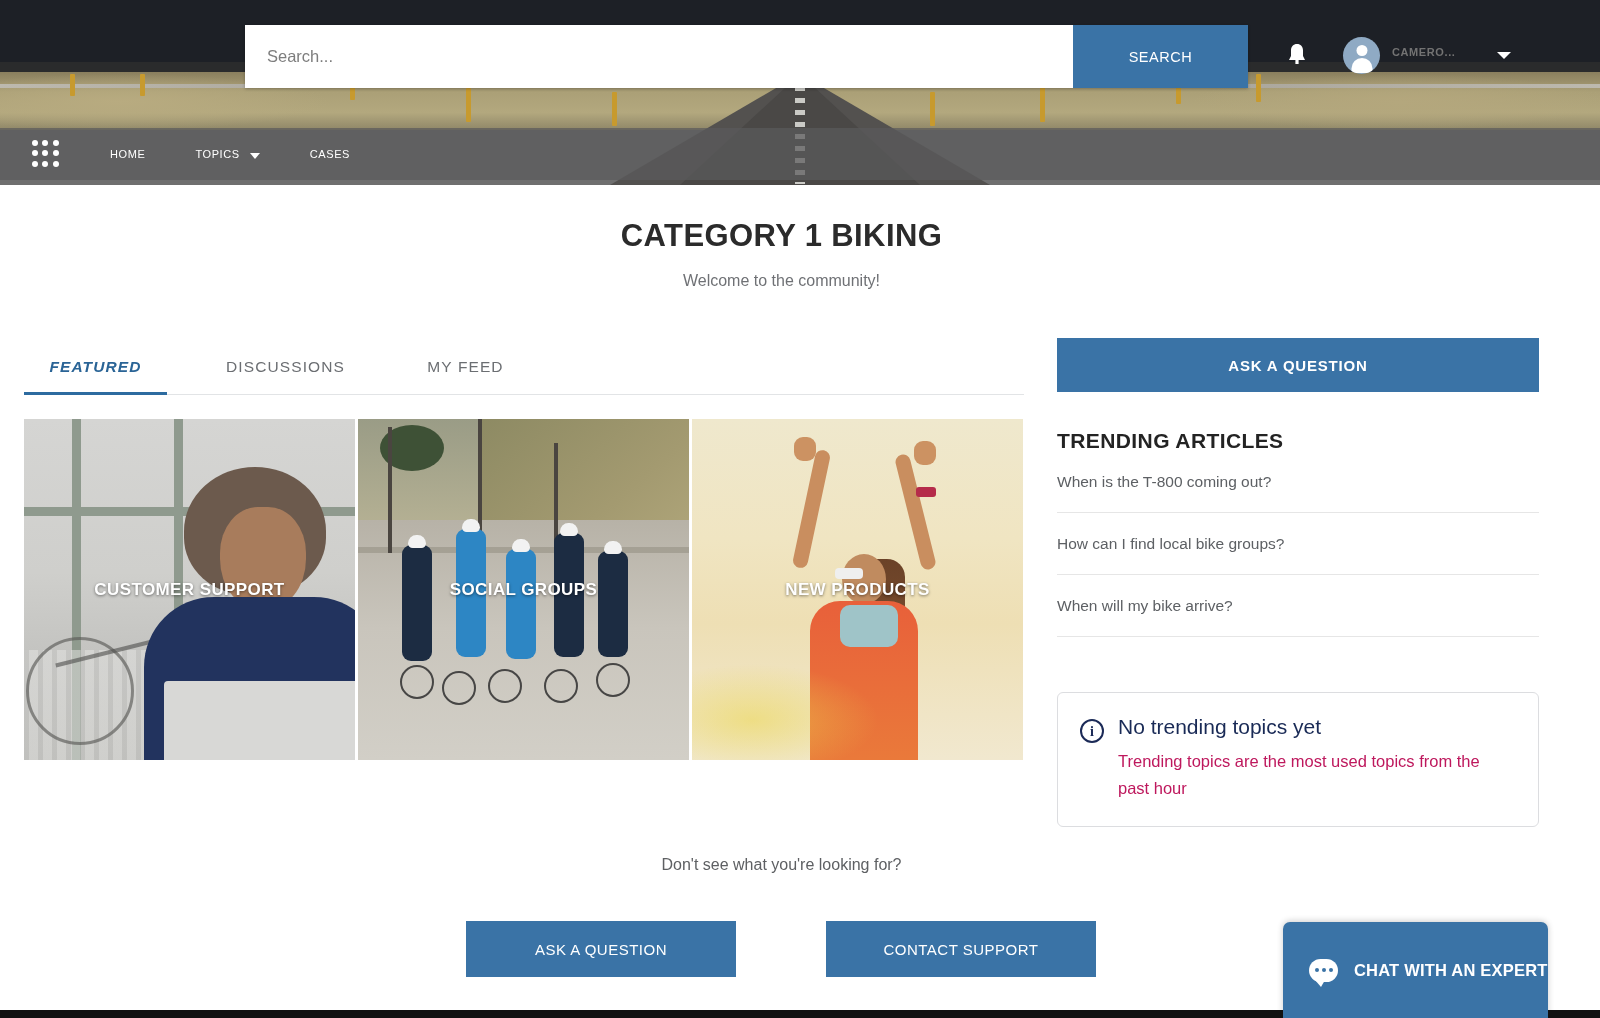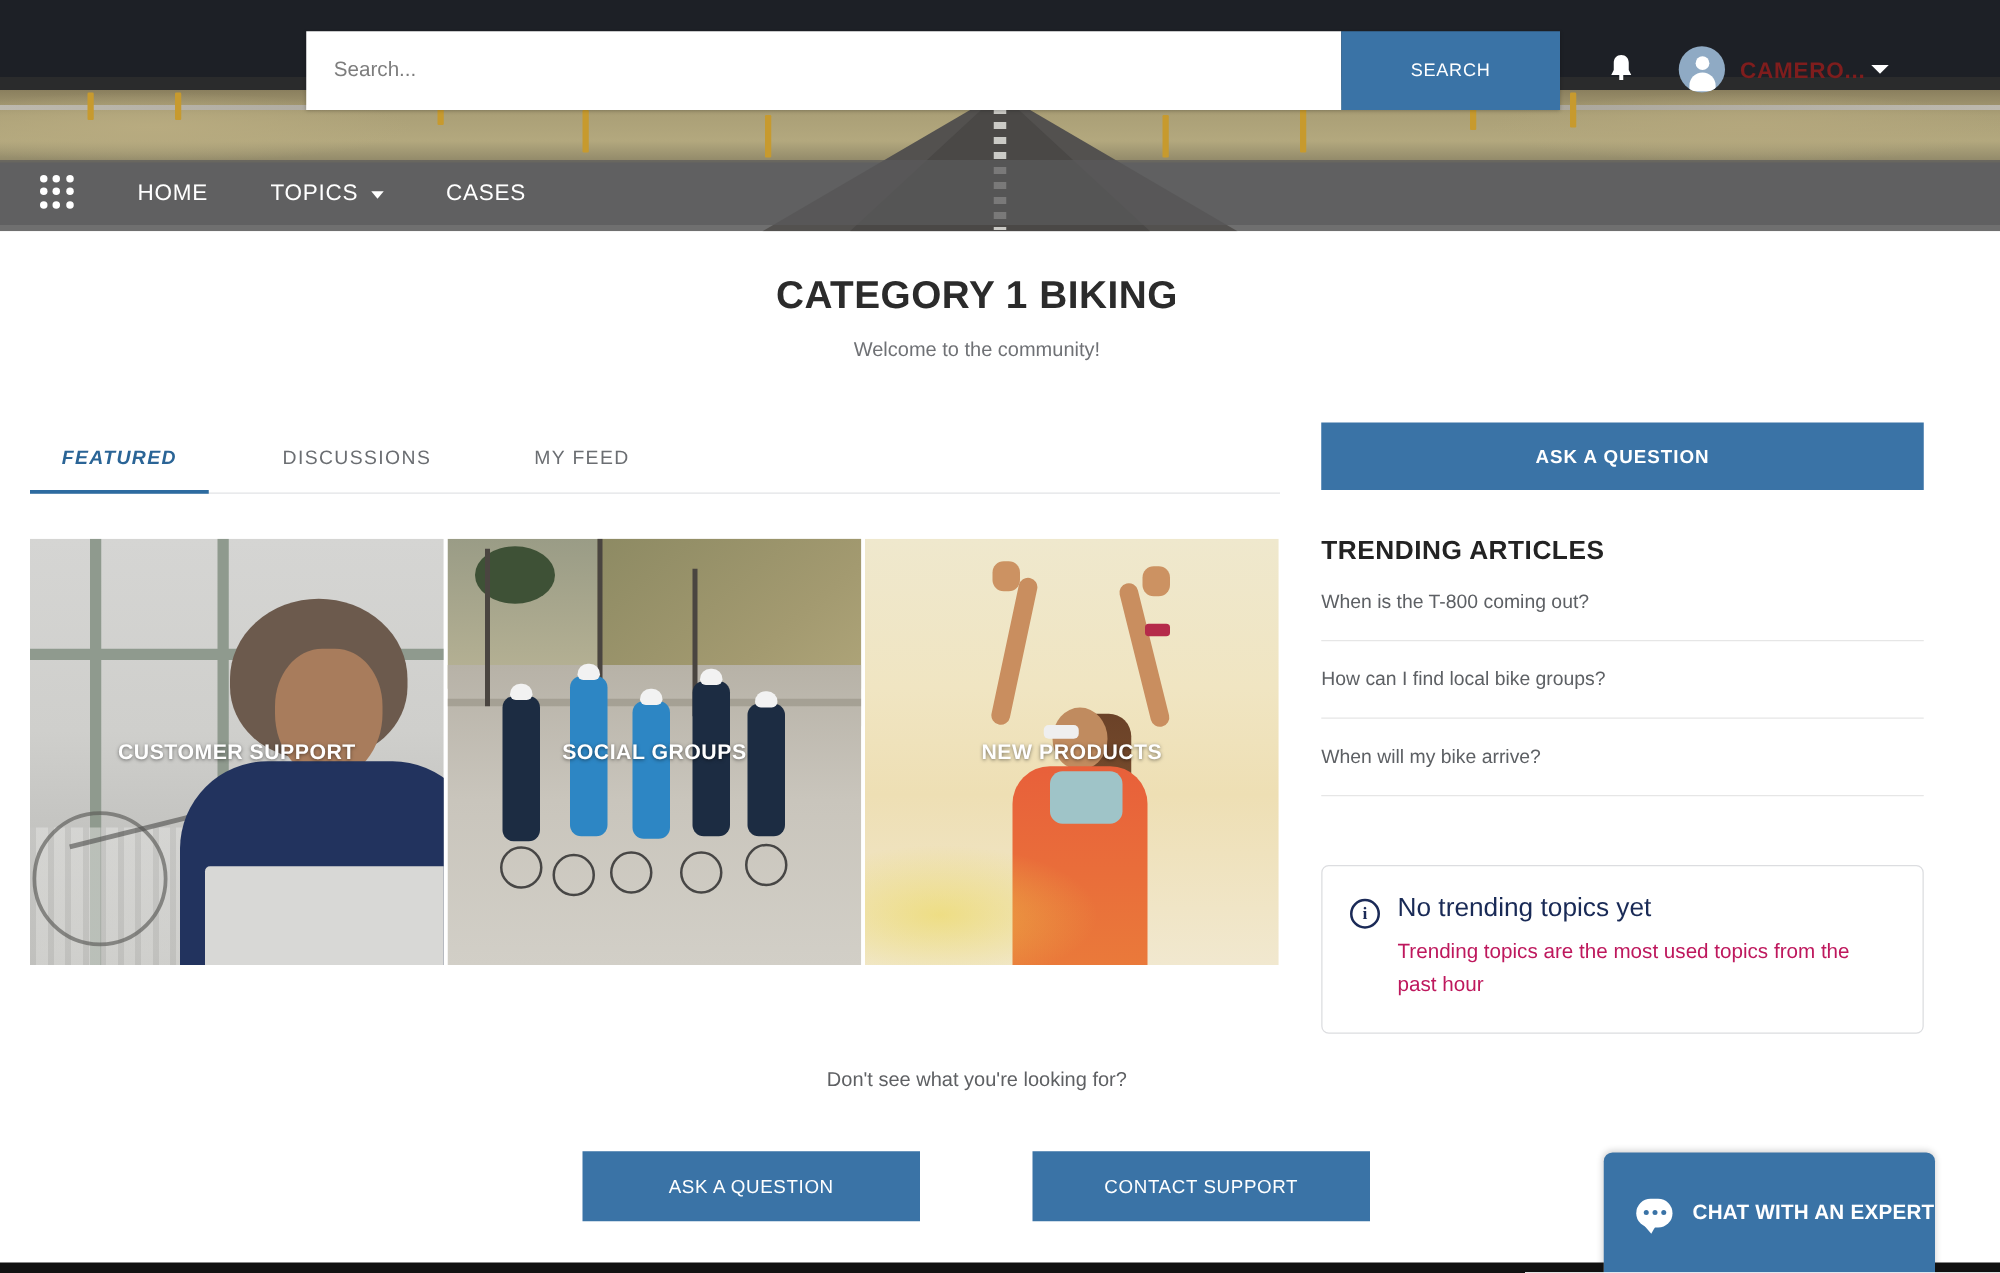--- a/index.html
+++ b/index.html
@@ -90,21 +90,21 @@
     position:absolute; left:1343px; top:37px;
     width:37px; height:37px; border-radius:50%;
     background:#8faac4; overflow:hidden; cursor:pointer;
   }
   .avatar .head { position:absolute; left:50%; top:8px; transform:translateX(-50%);
     width:11px; height:11px; border-radius:50%; background:#fff; }
   .avatar .body { position:absolute; left:50%; top:21px; transform:translateX(-50%);
     width:21px; height:15px; border-radius:11px 11px 0 0; background:#fff; }
   .username {
     position:absolute; left:1392px; top:46px;
-    color:#7f1d1d; font-size:18px; font-weight:bold; letter-spacing:.6px;
+    color:#737373; font-size:11px; font-weight:bold; letter-spacing:.6px;
     cursor:pointer; white-space:nowrap;
   }
   .user-caret {
     position:absolute; left:1497px; top:52px;
     width:0;height:0;border-left:7px solid transparent;border-right:7px solid transparent;
     border-top:7px solid #fff; cursor:pointer;
   }
 
   
   .navbar {
@@ -112,21 +112,21 @@
     background: rgba(90,90,92,.72);
     display:flex; align-items:center;
   }
   .waffle {
     margin-left:32px; width:28px; height:28px;
     display:grid; grid-template-columns:repeat(3,1fr); grid-template-rows:repeat(3,1fr);
     gap:3px; cursor:pointer;
   }
   .waffle i { background:#fff; border-radius:50%; width:6px; height:6px; }
   .navlink {
-    color:#fff; font-size:18px; letter-spacing:.6px; cursor:pointer;
+    color:#fff; font-size:11px; letter-spacing:.6px; cursor:pointer;
     padding:0 0; margin-left:50px; display:flex; align-items:center; gap:10px;
     white-space:nowrap;
   }
   .navlink:first-of-type { margin-left:53px; }
   .caret-d {
     width:0;height:0;border-left:5.5px solid transparent;border-right:5.5px solid transparent;
     border-top:6.5px solid #fff; margin-top:3px;
   }
 
   
@@ -144,21 +144,21 @@
     cursor:pointer; position:relative; text-align:center;
   }
   .tab.t0 { width:143px;font-style:italic; }
   .tab.t1 { width:143px; margin-left:47px; }
   .tab.t2 { width:143px; margin-left:37px; }
   .tab.active { color:#2a6496; font-weight:bold; }
   .tab.active::after {
     content:""; position:absolute; left:0; right:0; bottom:-1px; height:3px; background:#2d6ba0;
   }
 
-  .tiles { margin-top:36px; display:flex; gap:3px; }
+  .tiles { margin-top:24px; display:flex; gap:3px; }
   .tile {
     position:relative; width:331px; height:341px; overflow:hidden; cursor:pointer;
   }
   .tile-label {
     position:absolute; left:0; right:0; top:50%; transform:translateY(-50%);
     text-align:center; color:#fff; font-weight:bold; font-size:17px;
     letter-spacing:.4px; text-shadow:0 1px 3px rgba(0,0,0,.5); z-index:3;
   }
   
   .tile1 .art {

